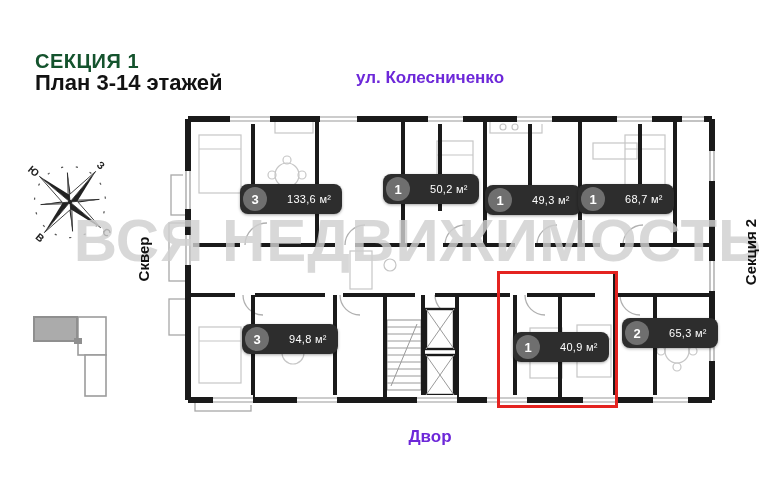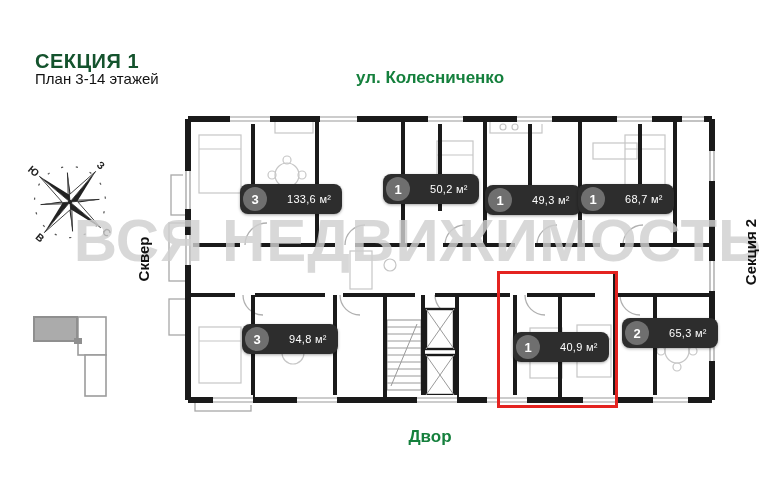--- a/index.html
+++ b/index.html
@@ -1,21 +1,21 @@
 <!DOCTYPE html>
 <html><head>
 <meta charset="utf-8">
 <style>
   html,body{margin:0;padding:0;background:#fff;}
   #stage{position:relative;width:784px;height:500px;background:#fff;overflow:hidden;
          font-family:"Liberation Sans",sans-serif;}
   .abs{position:absolute;}
   .hdr-section{left:35px;top:50px;font-size:20px;font-weight:bold;color:#14532d;letter-spacing:.5px;z-index:40;}
-  .hdr-plan{left:35px;top:70px;font-size:15px;font-weight:normal;color:#121212;z-index:40;}
-  .center-label{transform:translate(-50%,-50%);white-space:nowrap;font-weight:bold;color:#15803d;z-index:40;text-align:center;}
+  .hdr-plan{left:35px;top:70px;font-size:22px;font-weight:bold;color:#121212;z-index:40;}
+  .center-label{transform:translate(-50%,-50%);white-space:nowrap;font-weight:bold;color:#6d28d9;z-index:40;text-align:center;}
   .street{left:430px;top:78px;font-size:17px;}
   .dvor{left:430px;top:437px;font-size:17px;}
   .vlabel{transform:translate(-50%,-50%) rotate(-90deg);white-space:nowrap;font-weight:bold;
           font-size:15px;color:#111;z-index:40;}
   .skver{left:143px;top:259px;}
   .sekcia2{left:750px;top:252px;}
   .watermark{left:50%;top:206px;transform:translateX(-50%);font-size:60px;font-weight:bold;
              color:rgba(208,208,208,0.82);white-space:nowrap;letter-spacing:1px;z-index:20;margin-left:26px;}
   #plan-svg{left:165px;top:113px;width:550px;height:300px;z-index:10;}
   #compass-svg{left:18px;top:150px;width:104px;height:104px;z-index:15;}

